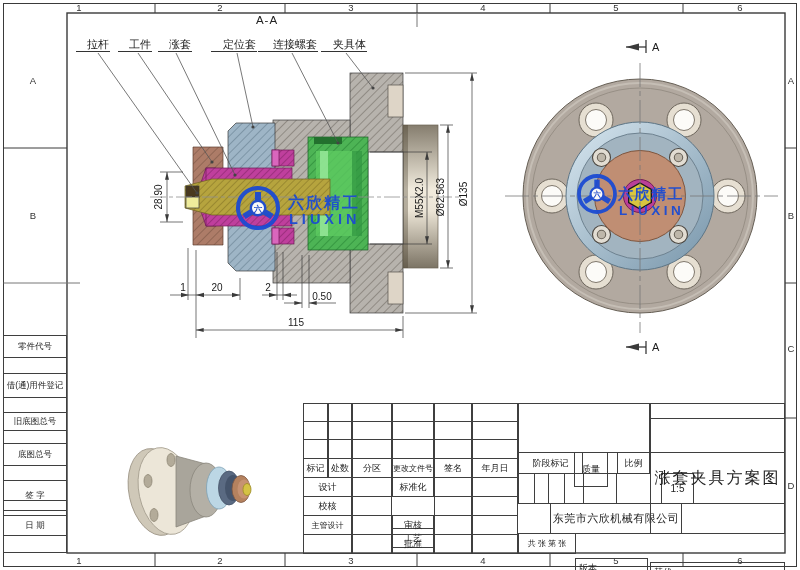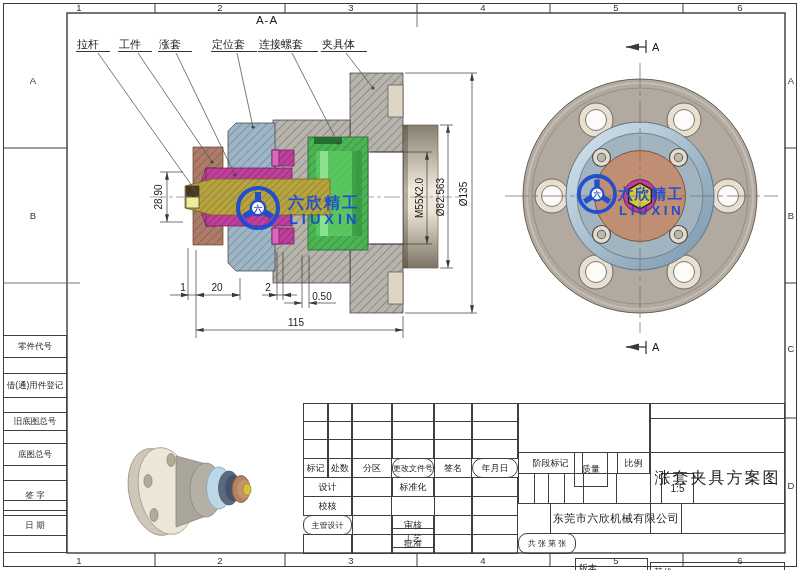--- a/index.html
+++ b/index.html
@@ -1,26 +1,26 @@
 <!DOCTYPE html>
 <html><head>
 <meta charset="utf-8">
 <style>
   html,body{margin:0;padding:0;background:#e8e8e8;}
   #sheet{position:relative;width:800px;height:570px;background:#ffffff;
          font-family:"Liberation Sans",sans-serif;color:#222;overflow:hidden;}
   #drawing{position:absolute;left:0;top:0;}
-  .plabel{position:absolute;font-size:11px;line-height:12px;text-align:left;
+  .plabel{position:absolute;font-size:11px;line-height:12px;text-align:right;
           border-bottom:1px solid #333;padding:0 1px 1px;white-space:nowrap;}
   .viewlabel{position:absolute;font-size:11.5px;letter-spacing:1px;text-align:center;}
   .cell{position:absolute;border:1px solid #3f3f3f;box-sizing:border-box;
         display:flex;align-items:center;justify-content:center;
         font-size:9px;white-space:nowrap;overflow:hidden;background:transparent;}
   .cell.lft{justify-content:flex-start;padding-left:3px;}
-  .cell.sm{font-size:8px;border-radius:9px;}
+  .cell.sm{font-size:8px;}
   .cell.ttl{font-size:16px;letter-spacing:2px;}
   .cell.cmp{font-size:11px;letter-spacing:0.5px;}
   .cell.scl{font-size:10px;margin-left:44px;}
   .mrow{position:absolute;left:3px;width:64px;border:1px solid #3f3f3f;box-sizing:border-box;
         display:flex;align-items:center;justify-content:center;font-size:8.5px;
         white-space:nowrap;overflow:hidden;}
 </style>
 </head>
 <body>
 
@@ -359,21 +359,21 @@
   <div class="cell" style="left:352px;top:439px;width:40px;height:20px;"></div>
   <div class="cell" style="left:392px;top:439px;width:42px;height:20px;"></div>
   <div class="cell" style="left:434px;top:439px;width:38px;height:20px;"></div>
   <div class="cell" style="left:472px;top:439px;width:46px;height:20px;"></div>
 
   <div class="cell" style="left:303px;top:458px;width:25px;height:20px;">标记</div>
   <div class="cell" style="left:328px;top:458px;width:24px;height:20px;">处数</div>
   <div class="cell" style="left:352px;top:458px;width:40px;height:20px;">分区</div>
   <div class="cell sm" style="left:392px;top:458px;width:42px;height:20px;">更改文件号</div>
   <div class="cell" style="left:434px;top:458px;width:38px;height:20px;">签名</div>
-  <div class="cell" style="left:472px;top:458px;width:46px;height:20px;border-radius:10px;">年月日</div>
+  <div class="cell" style="left:472px;top:458px;width:46px;height:20px;">年月日</div>
 
   <div class="cell" style="left:303px;top:477px;width:49px;height:20px;">设计</div>
   <div class="cell" style="left:352px;top:477px;width:40px;height:20px;"></div>
   <div class="cell" style="left:392px;top:477px;width:42px;height:20px;">标准化</div>
   <div class="cell" style="left:434px;top:477px;width:38px;height:20px;"></div>
   <div class="cell" style="left:472px;top:477px;width:46px;height:20px;"></div>
   <div class="cell" style="left:303px;top:496px;width:49px;height:20px;">校核</div>
   <div class="cell" style="left:352px;top:496px;width:40px;height:20px;"></div>
   <div class="cell" style="left:392px;top:496px;width:42px;height:20px;margin-top:32px;">工艺</div>
   <div class="cell" style="left:434px;top:496px;width:38px;height:20px;"></div>

